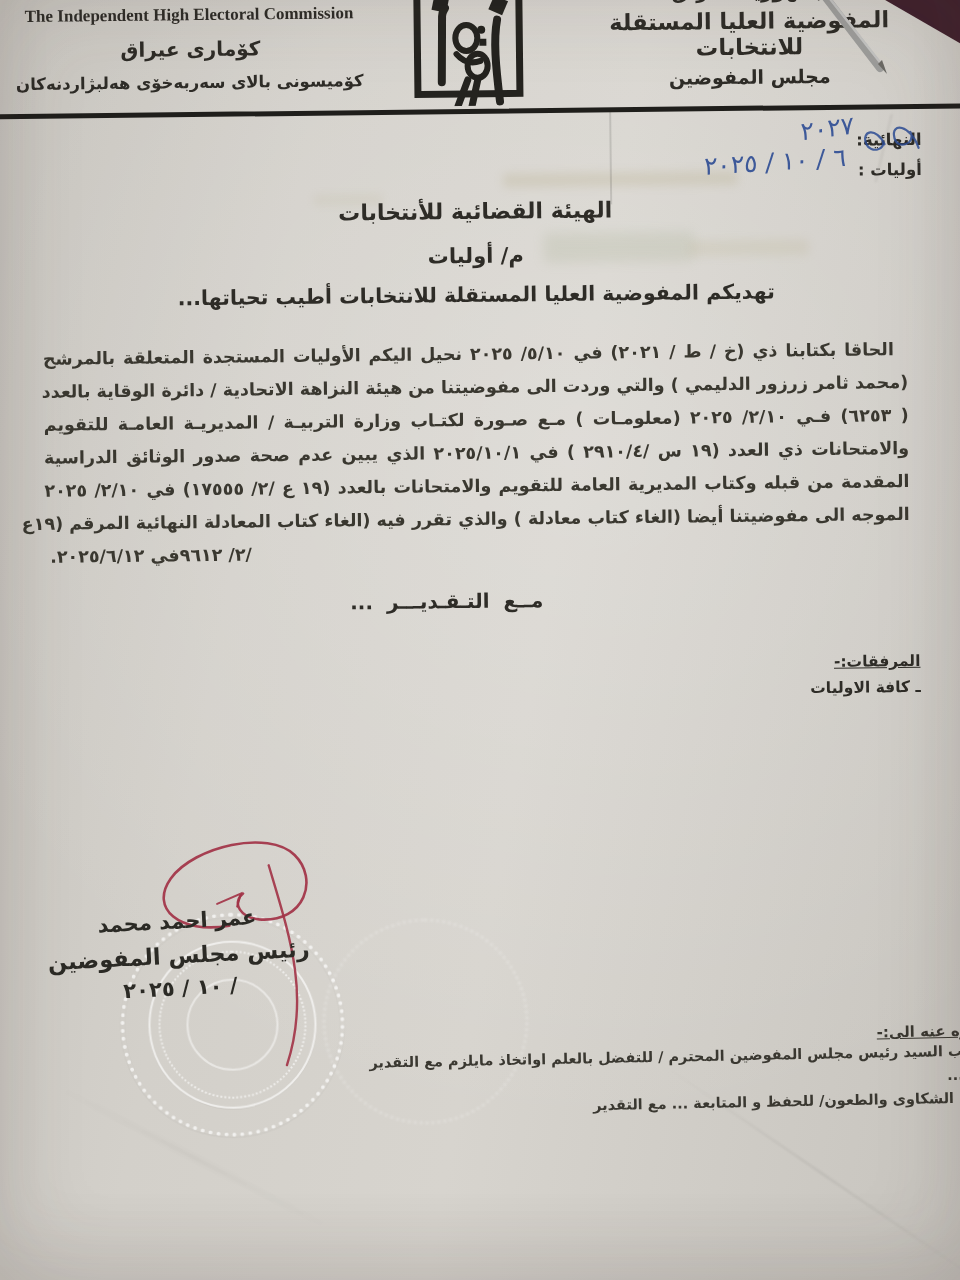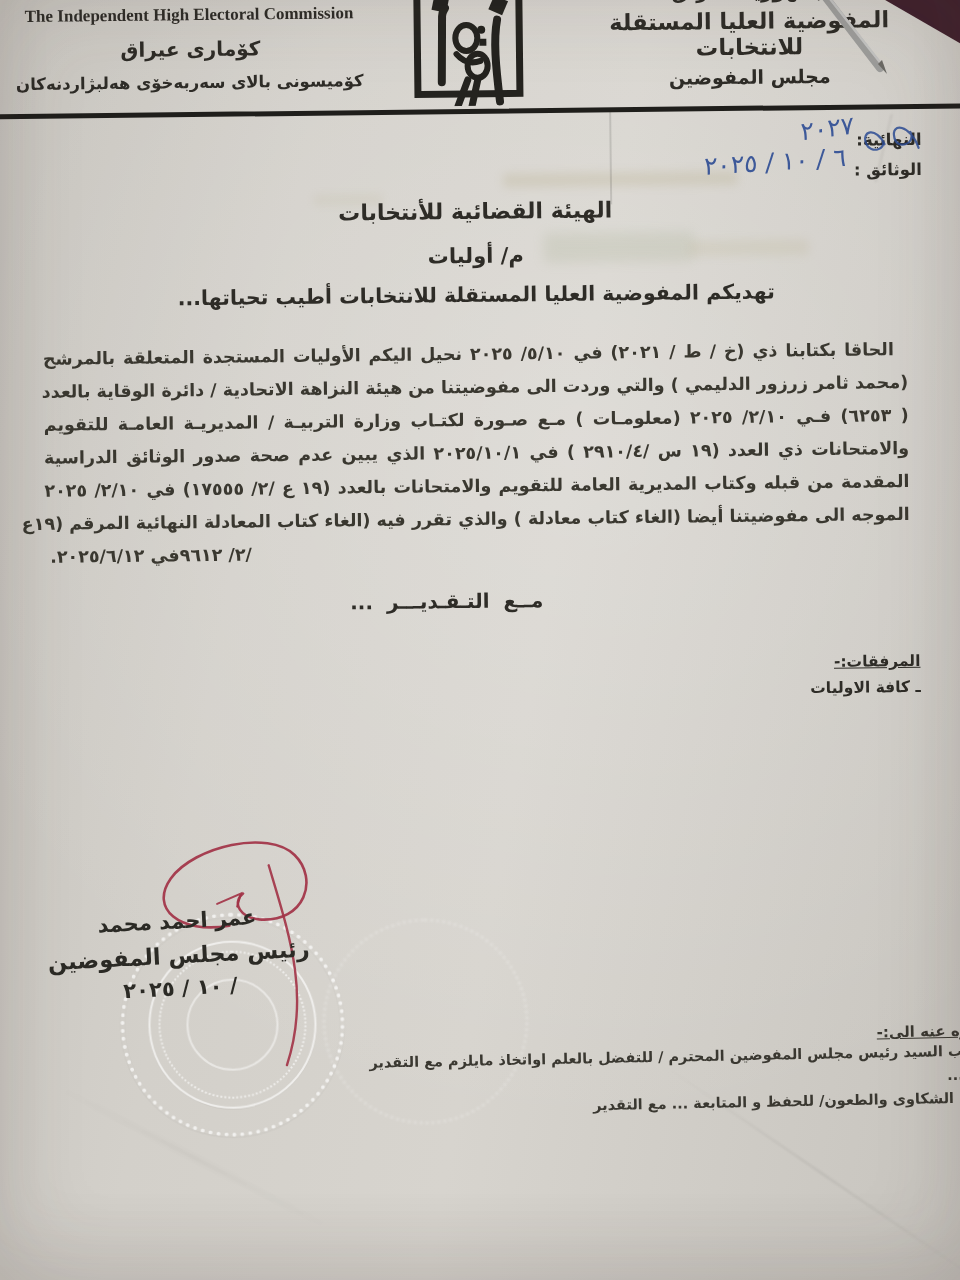--- a/index.html
+++ b/index.html
@@ -108,21 +108,21 @@
       <div class="l3">مجلس المفوضين</div>
     </div>
 
     <div class="abs rule"></div>
 
     <div class="abs ar bold num-label">النهائية:</div>
     <div class="abs ar num-value">٢٠٢٧</div>
     <svg class="abs" style="right:40px;top:131px;" width="120" height="46">
       <path d="M112 34 C104 10 84 8 88 24 C91 36 110 30 104 18 M78 30 C70 12 54 16 60 30 C64 39 80 36 76 26" fill="none" stroke="#2d4c94" stroke-width="2.2" stroke-linecap="round" opacity=".85"></path>
     </svg>
-    <div class="abs ar bold date-label">الوثائق :</div>
+    <div class="abs ar bold date-label">أوليات :</div>
     <div class="abs ar date-value">٦ / ١٠ / ٢٠٢٥</div>
 
     <div class="abs ar bold center title1">الهيئة القضائية للأنتخابات</div>
     <div class="abs ar bold center subject">م/ أوليات</div>
     <div class="abs ar bold center greeting">تهديكم المفوضية العليا المستقلة للانتخابات أطيب تحياتها...</div>
 
     <div class="abs ar bold body-block">
       <div class="body-line first">الحاقا بكتابنا  ذي (خ / ط / ٢٠٢١) في ٥/١٠/  ٢٠٢٥ نحيل اليكم الأوليات المستجدة  المتعلقة بالمرشح</div>
       <div class="body-line">(محمد ثامر زرزور الدليمي )  والتي وردت الى مفوضيتنا من هيئة النزاهة الاتحادية / دائرة الوقاية بالعدد</div>
       <div class="body-line">( ٦٢٥٣) فـي ٢/١٠/ ٢٠٢٥ (معلومـات ) مـع صـورة لكتـاب وزارة التربيـة / المديريـة العامـة للتقويم</div>

